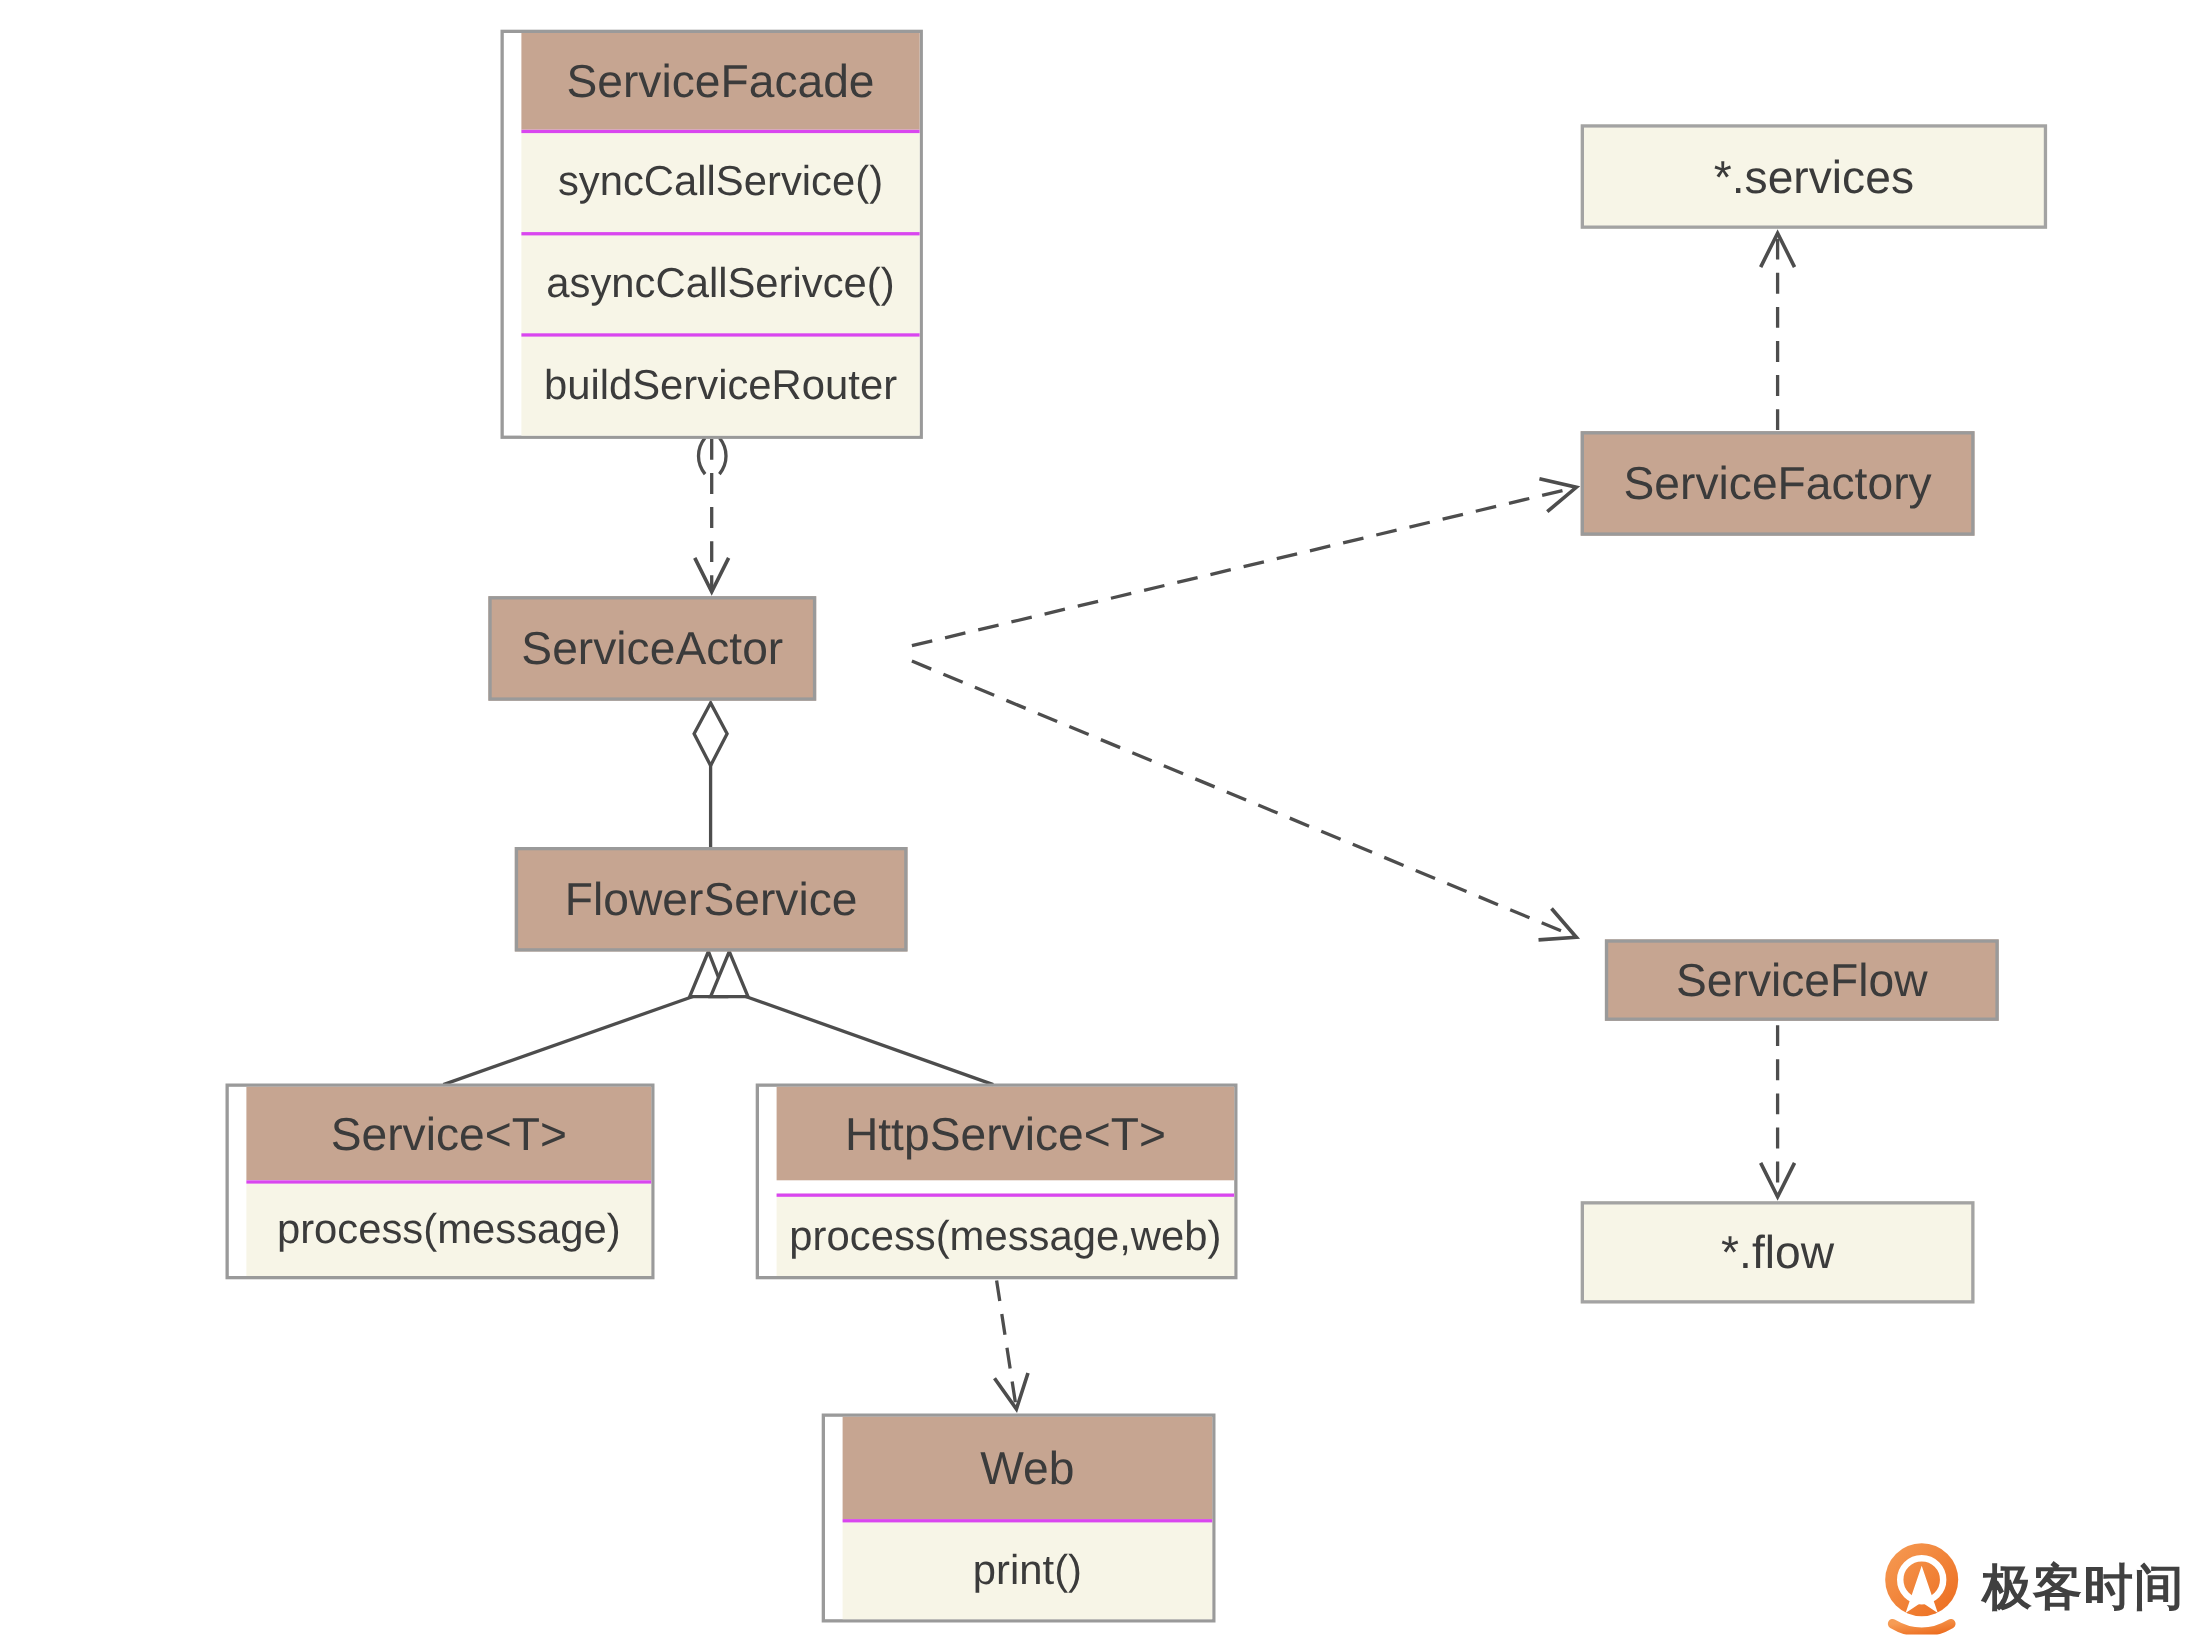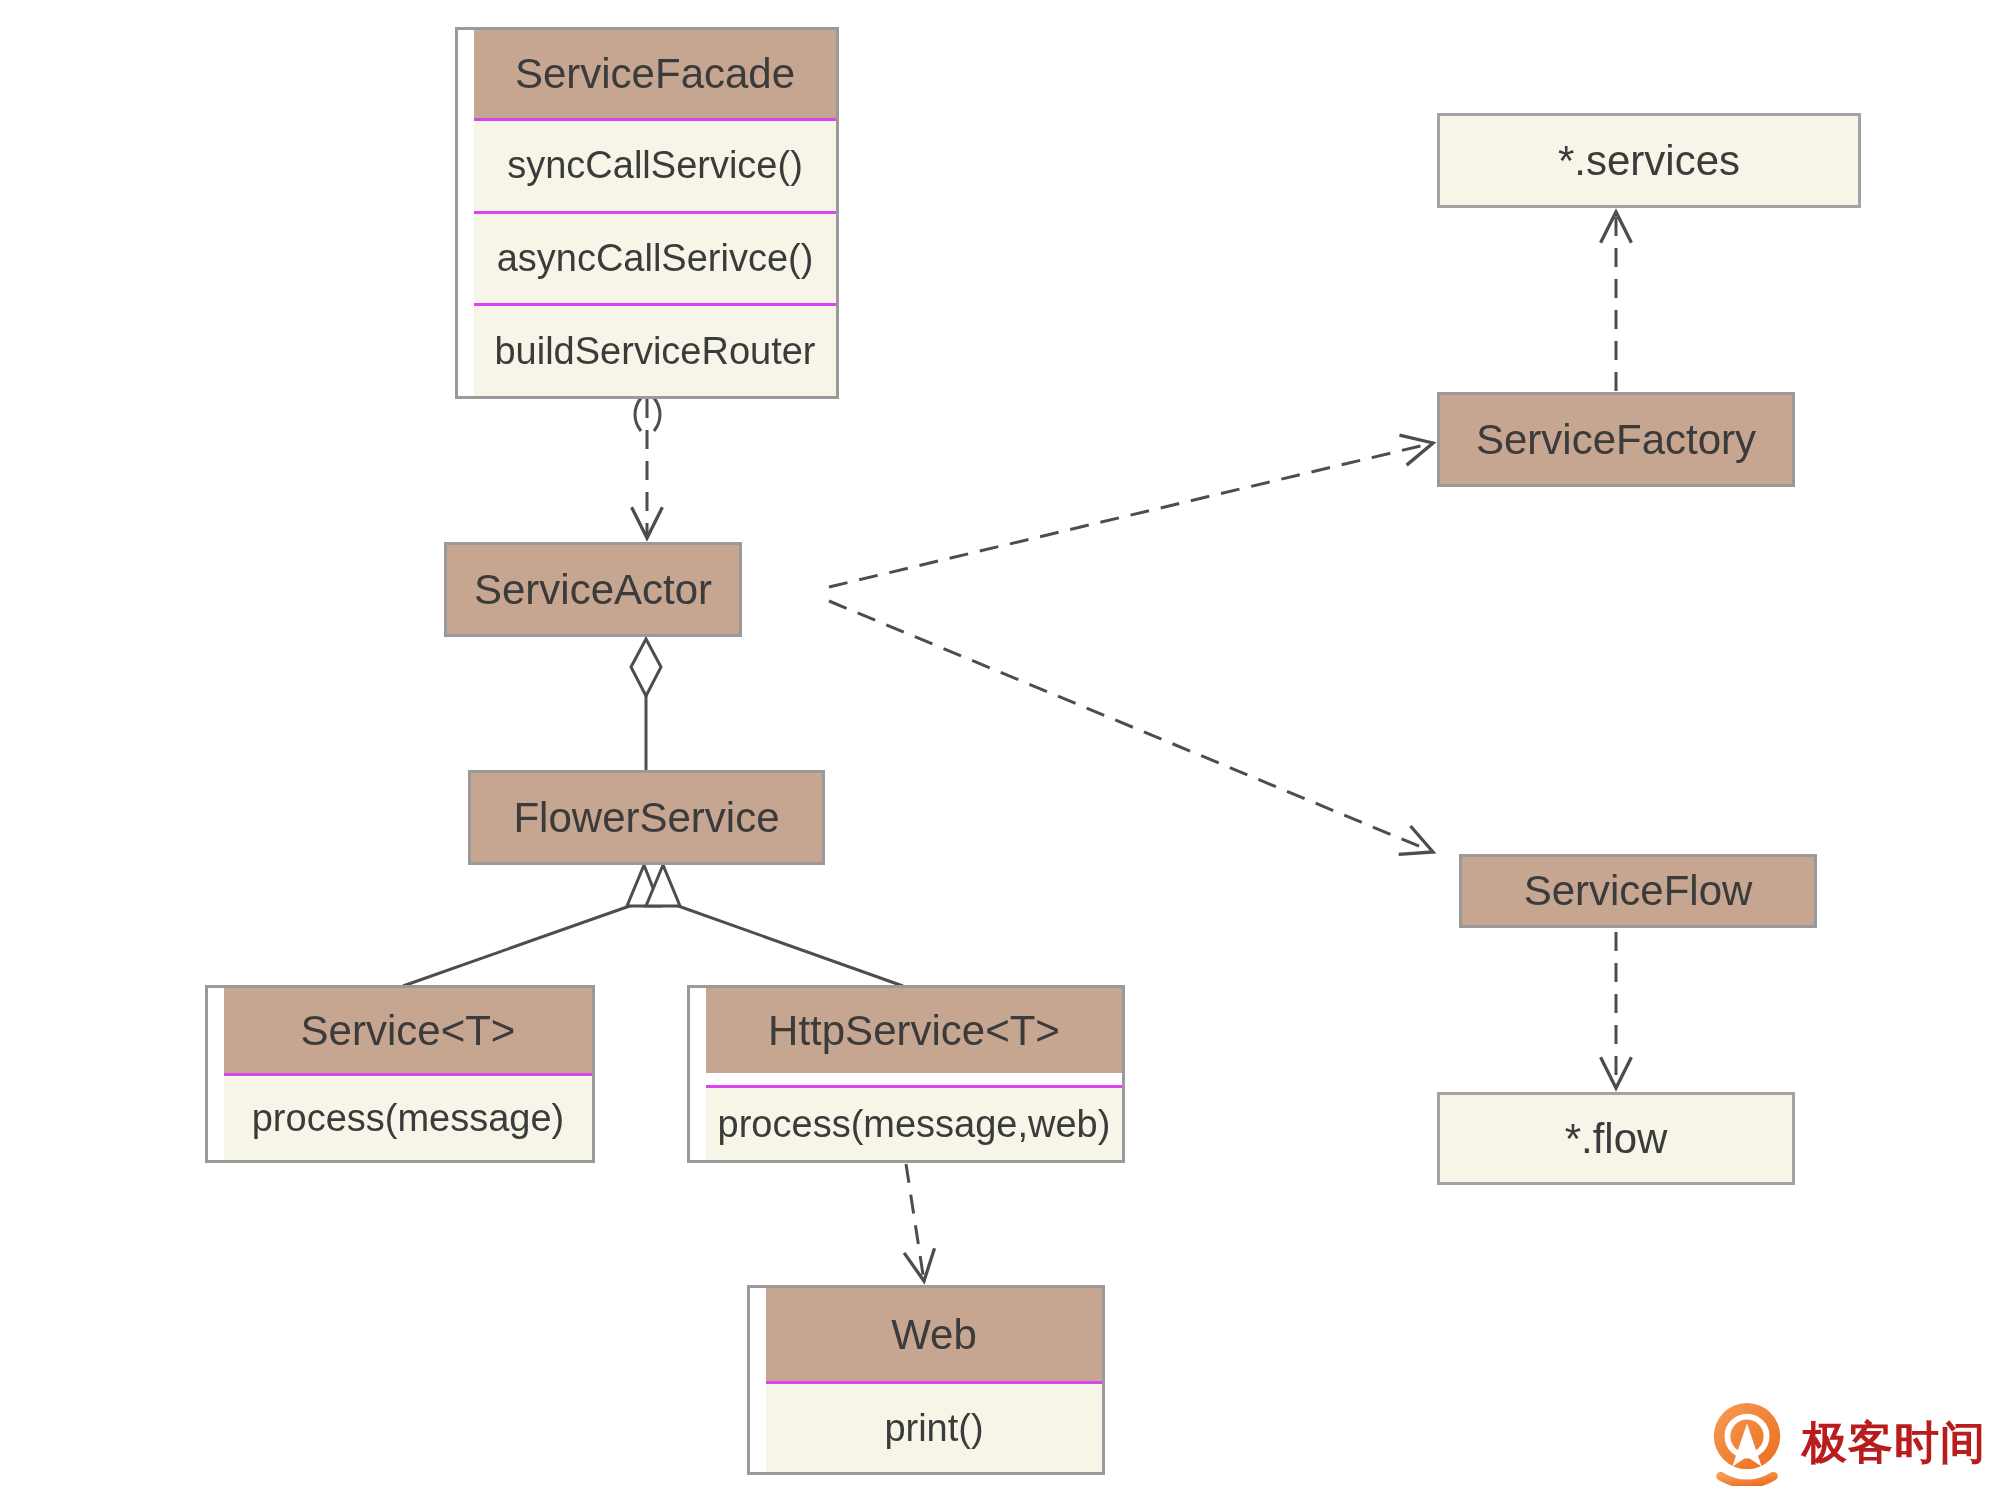--- a/index.html
+++ b/index.html
@@ -9,21 +9,21 @@
   }
   .layer{position:absolute;left:0;top:0;width:2000px;height:1500px;pointer-events:none;}
   .cbox{position:absolute;border:3px solid #9a9a9a;box-sizing:border-box;display:flex;flex-direction:column;padding-left:16px;}
   .hdr{background:#c6a591;flex:0 0 auto;display:flex;align-items:center;justify-content:center;font-size:42px;}
   .row{background:#f7f5e7;flex:1 1 0;display:flex;align-items:center;justify-content:center;font-size:38px;border-top:3px solid #d946ef;}
   .solo{position:absolute;border:3px solid #9a9a9a;box-sizing:border-box;background:#c6a591;
         display:flex;align-items:center;justify-content:center;font-size:42px;}
   .file{position:absolute;border:3px solid #a3a3a3;box-sizing:border-box;background:#f7f5e7;
         display:flex;align-items:center;justify-content:center;font-size:42px;}
   .brand{position:absolute;left:1706px;top:1398px;display:flex;align-items:center;gap:14px;}
-  .brand-text{font-size:45px;font-weight:600;color:#b91c1c;letter-spacing:1px;line-height:1;}
+  .brand-text{font-size:45px;font-weight:600;color:#404040;letter-spacing:1px;line-height:1;}
 </style>
 </head>
 <body>
 
 <div class="stage">
 
   <svg class="layer" viewBox="0 0 2000 1500" xmlns="http://www.w3.org/2000/svg">
     <defs>
       <marker id="oarr" viewBox="0 0 40 40" refX="34" refY="20" markerWidth="44" markerHeight="44" markerUnits="userSpaceOnUse" orient="auto-start-reverse">
         <path d="M6,6 L34,20 L6,34" fill="none" stroke="#4d4d4d" stroke-width="3"></path>

